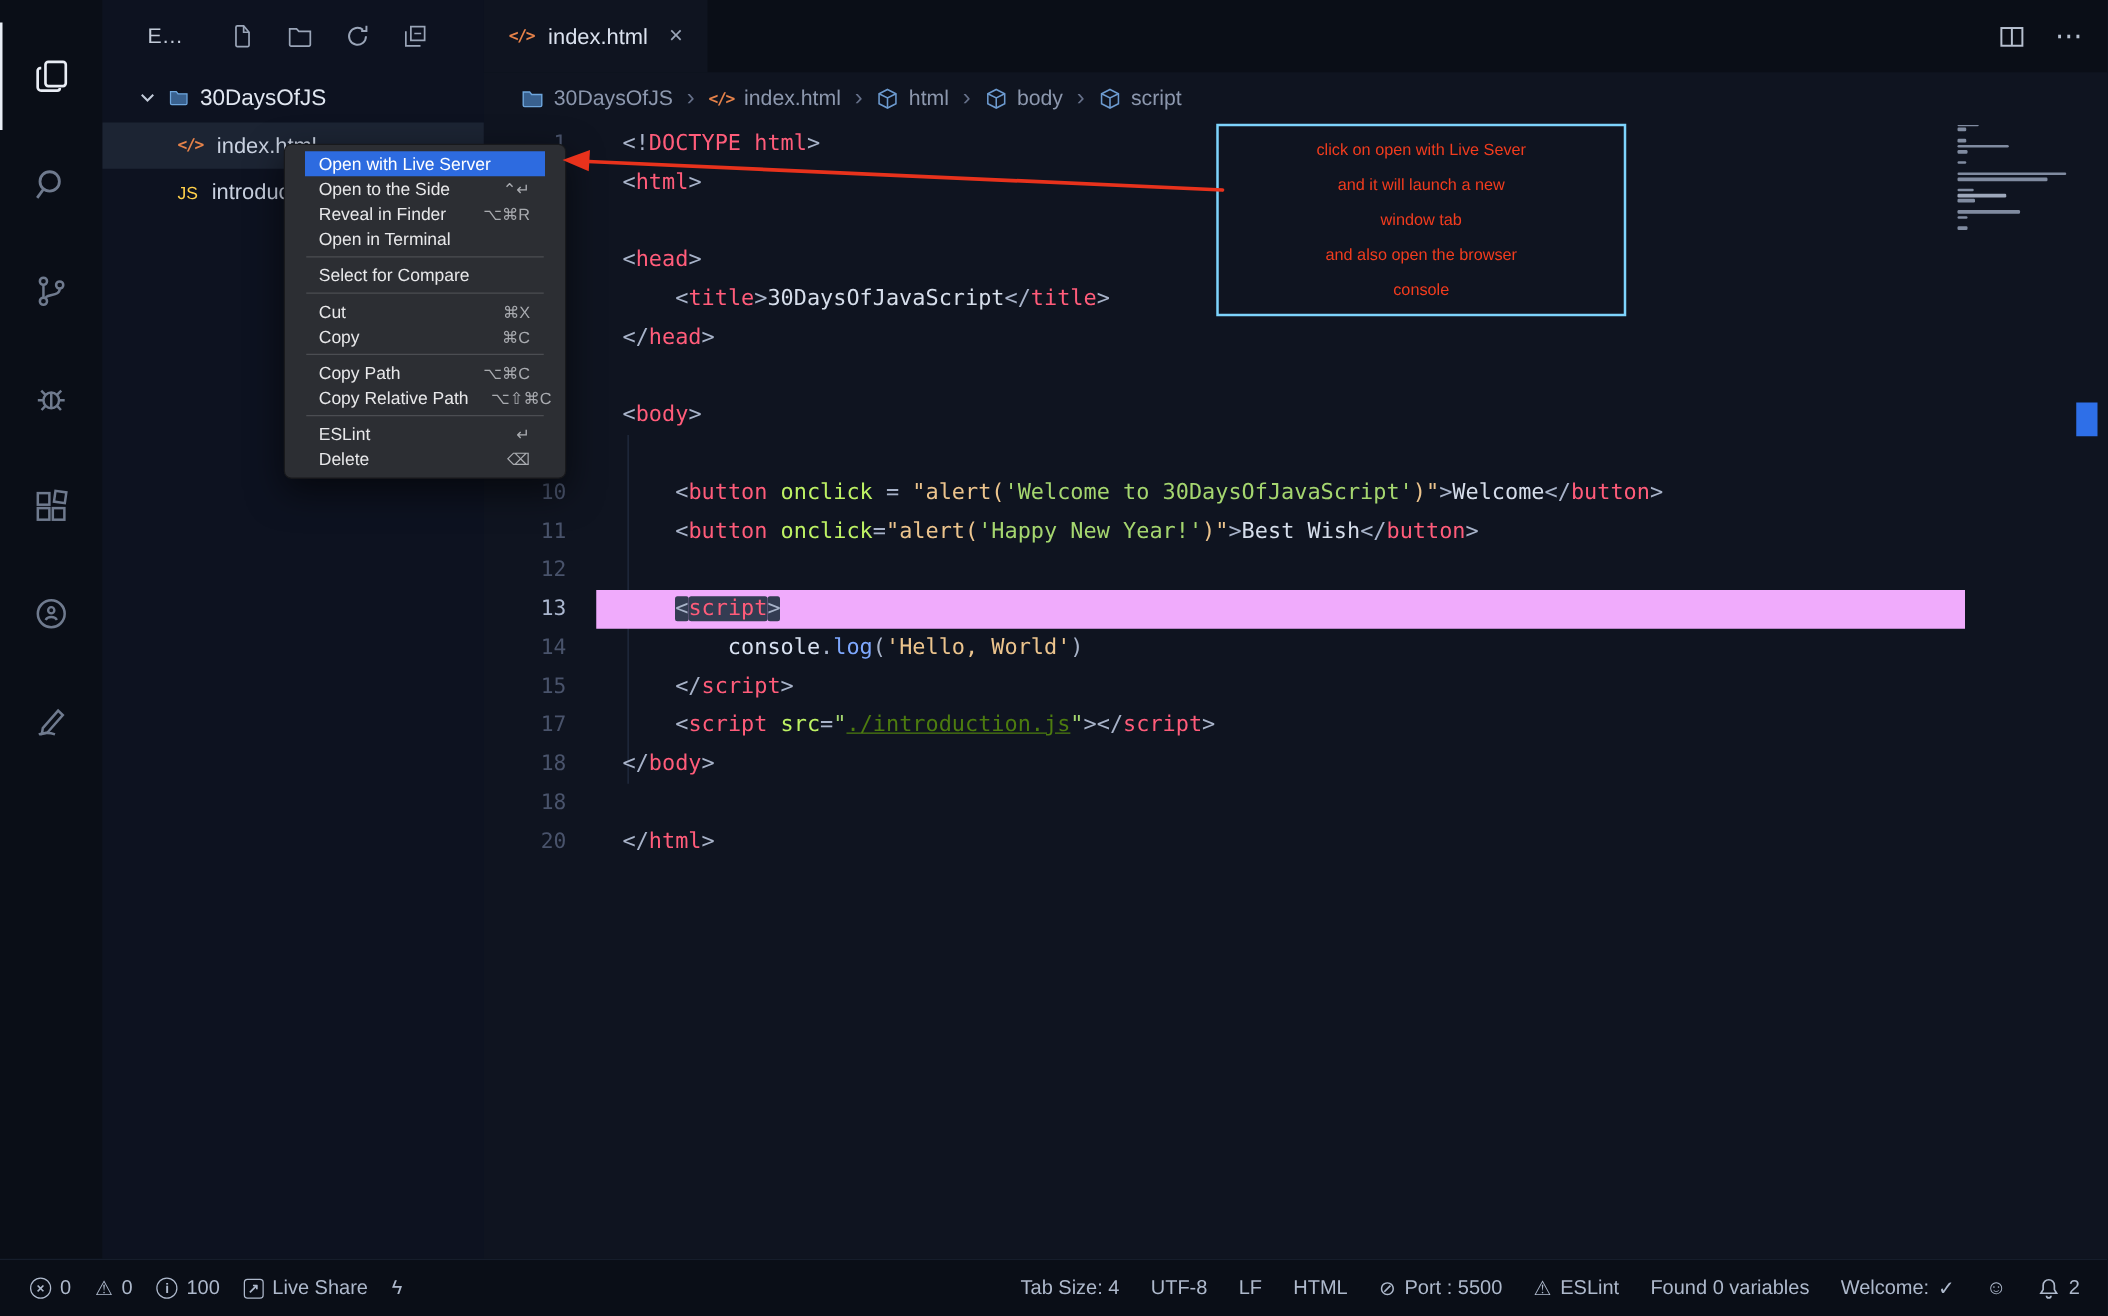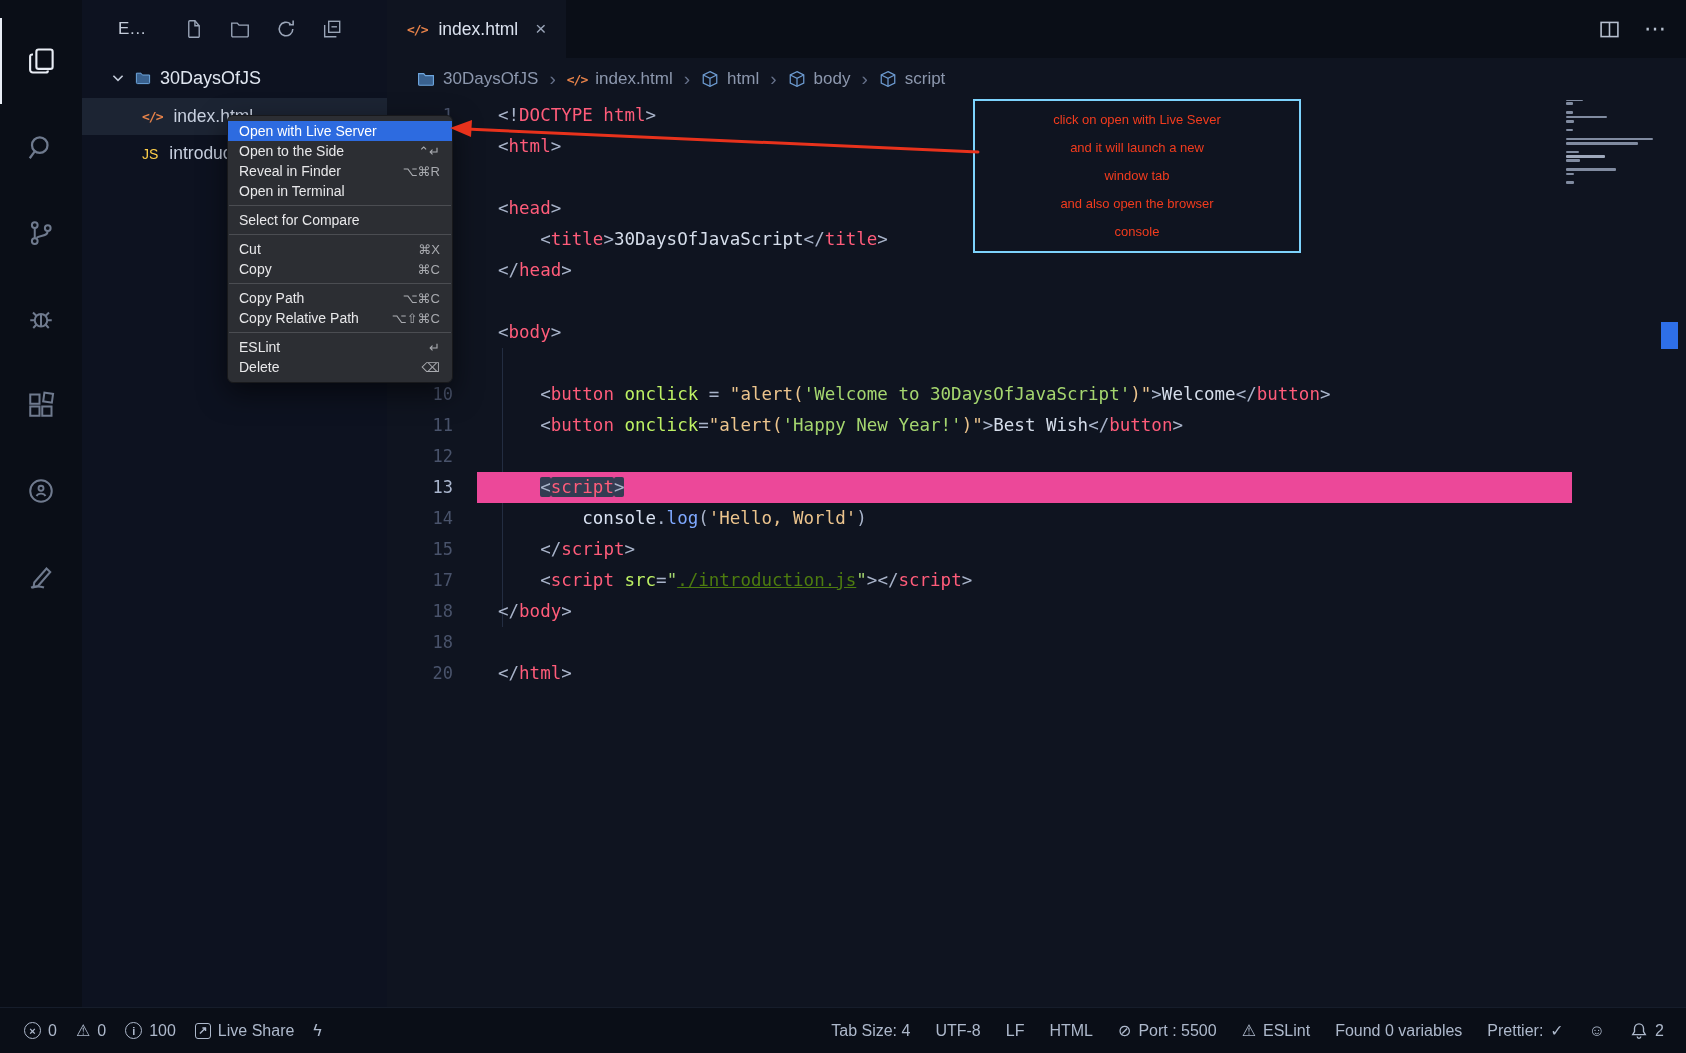--- a/index.html
+++ b/index.html
@@ -22,21 +22,21 @@
   .sb-action{color:#9aa5b8}
   .sb-action svg{width:22px;height:22px}
   .tree-root{display:flex;align-items:center;height:40px;padding-left:28px;gap:9px;color:#e0e6f0;font-size:18px;font-weight:500}
   .tree-root svg{width:16px;height:16px}
   .tree-file{display:flex;align-items:center;height:37px;padding-left:60px;gap:11px;font-size:17.5px;color:#c9d1e0}
   .tree-file.selected{background:#1c2433}
   .file-icon-html{color:#e8834a;font-weight:700;font-size:13px;letter-spacing:-1px;font-family:"DejaVu Sans Mono",monospace}
   .file-icon-js{color:#ffd04a;font-weight:400;font-size:14px}
 
   
-  #context-menu{position:absolute;left:227px;top:115px;width:226px;background:#2c2e33;border:1px solid #18191c;border-radius:6px;box-shadow:0 10px 28px rgba(0,0,0,.55);padding:5px 0;z-index:50;font-size:14px;color:#e8e8ea}
+  #context-menu{position:absolute;left:227px;top:115px;width:226px;background:#2c2e33;border:1px solid #18191c;border-radius:6px;box-shadow:0 10px 28px rgba(0,0,0,.55);padding:5px 16px;z-index:50;font-size:14px;color:#e8e8ea}
   .menu-item{display:flex;justify-content:space-between;align-items:center;height:20px;padding:0 12px 0 11px;white-space:nowrap}
   .menu-item.hl{background:#2d6be0;color:#fff}
   .menu-sep{height:1px;background:#4b4d52;margin:4px 1px}
   .menu-shortcut{color:#a9abb0;font-size:13px;margin-left:18px}
   .menu-item.hl .menu-shortcut{color:#dfe6ff}
 
   
   #tab-bar{position:absolute;left:387px;top:0;right:0;height:58px;background:#0a0e17;z-index:4}
   #tab-active{position:absolute;left:0;top:0;height:58px;display:flex;align-items:center;gap:11px;padding:0 20px;background:#0f1420;font-size:17.5px;color:#dbe2ef}
   .tab-close{color:#9aa5b8;font-size:19px;margin-left:6px}
@@ -45,21 +45,21 @@
   #breadcrumbs{position:absolute;left:387px;top:58px;right:0;height:42px;display:flex;align-items:center;padding-left:30px;gap:11px;font-size:17px;color:#8c97ad;background:#0f1420;z-index:4}
   .crumb{display:flex;align-items:center;gap:8px}
   .crumb-sep{color:#66718a;font-size:19px}
   .crumb-ic svg{width:18px;height:18px}
 
   
   #code{position:absolute;left:387px;top:100px;width:1185px;z-index:2}
   .code-row{display:flex;height:31px;line-height:31px;font-family:"DejaVu Sans Mono",monospace;font-size:17.5px}
   .gutter{width:90px;text-align:right;padding-right:24px;color:#49536b;flex:none;font-size:17px}
   .code-text{flex:1;padding-left:21px}
-  .code-row.active .code-text{background:#ec4899}
+  .code-row.active .code-text{background:#f0abfc}
   .code-row.active .gutter{color:#aab6ce}
   pre.codeline{margin:0;white-space:pre;font-family:inherit}
   .tk-pun{color:#a8b3c9}.tk-tag{color:#ff5c7a}.tk-text{color:#d6deeb}.tk-attr{color:#bef264}
   .tk-sy{color:#ecc48d}.tk-sg{color:#a5d66f}.tk-lnk{color:#4d7c0f;text-decoration:underline}
   .tk-obj{color:#d9e2f2}.tk-mth{color:#7fa9ff}
   .tk-hl{background:#333c52;border-radius:2px}
   #indent-guide{position:absolute;left:502px;top:348px;width:1px;height:279px;background:#232d41;z-index:2}
 
   
   #minimap{position:absolute;right:28px;top:98px;width:92px;z-index:3}
@@ -515,21 +515,21 @@
         <span>Port : 5500</span>
       </div>
       <div class="sb-item">
         <span class="sb-glyph">⚠</span>
         <span>ESLint</span>
       </div>
       <div class="sb-item">
         <span>Found 0 variables</span>
       </div>
       <div class="sb-item">
-        <span>Prettier:</span>
+        <span>Welcome:</span>
         <span>✓</span>
       </div>
       <div class="sb-item">
         <span class="sb-glyph">☺</span>
       </div>
       <div class="sb-item">
         <span class="sb-glyph">
           <svg viewBox="0 0 16 16" width="18" height="18">
             <path d="M8 1.6 a4 4 0 0 1 4 4 v3 l1.6 2.6 H2.4 L4 8.6 v-3 a4 4 0 0 1 4 -4 z" fill="none" stroke="currentColor" stroke-width="1.2"></path>
             <path d="M6.4 12.9 a1.6 1.6 0 0 0 3.2 0" fill="none" stroke="currentColor" stroke-width="1.2"></path>

